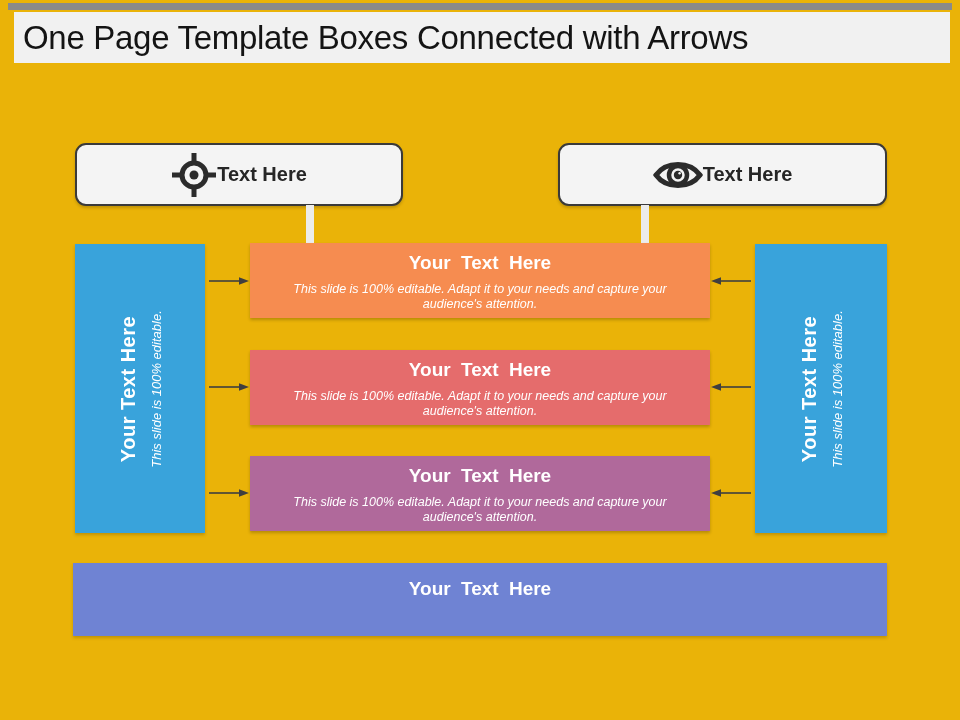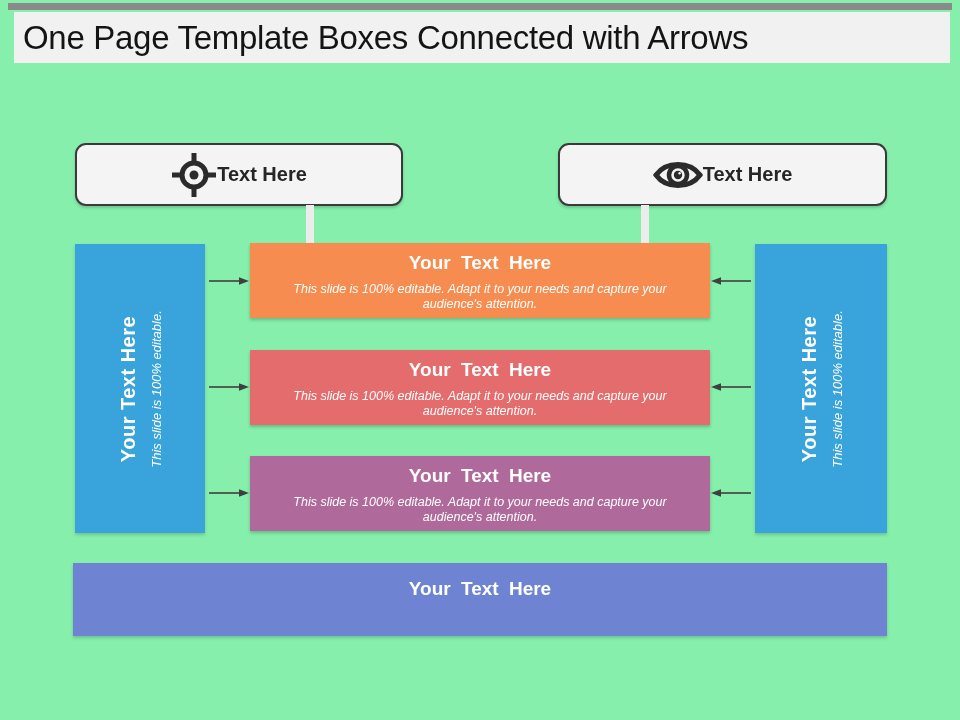--- a/index.html
+++ b/index.html
@@ -1,17 +1,17 @@
 <!DOCTYPE html>
 <html><head>
 <meta charset="utf-8">
 <style>
   html,body{margin:0;padding:0;background:#ffffff;}
   .slide{
-    position:relative;width:960px;height:720px;background:#86efac;overflow:hidden;
+    position:relative;width:960px;height:720px;background:#eab308;overflow:hidden;
     font-family:"Liberation Sans", sans-serif;
   }
   
   .top-bar{position:absolute;left:8px;top:3px;width:944px;height:7px;}
   .title-band{position:absolute;left:14px;top:12px;width:936px;height:51px;display:flex;align-items:center;}
   .page-title{font-size:33px;color:#141414;letter-spacing:-0.3px;padding-left:9px;white-space:nowrap;}
   
   .top-box{
     position:absolute;top:143px;height:63px;background:#f4f4f4;
     border:2px solid #3a3a3a;border-radius:11px;box-sizing:border-box;

